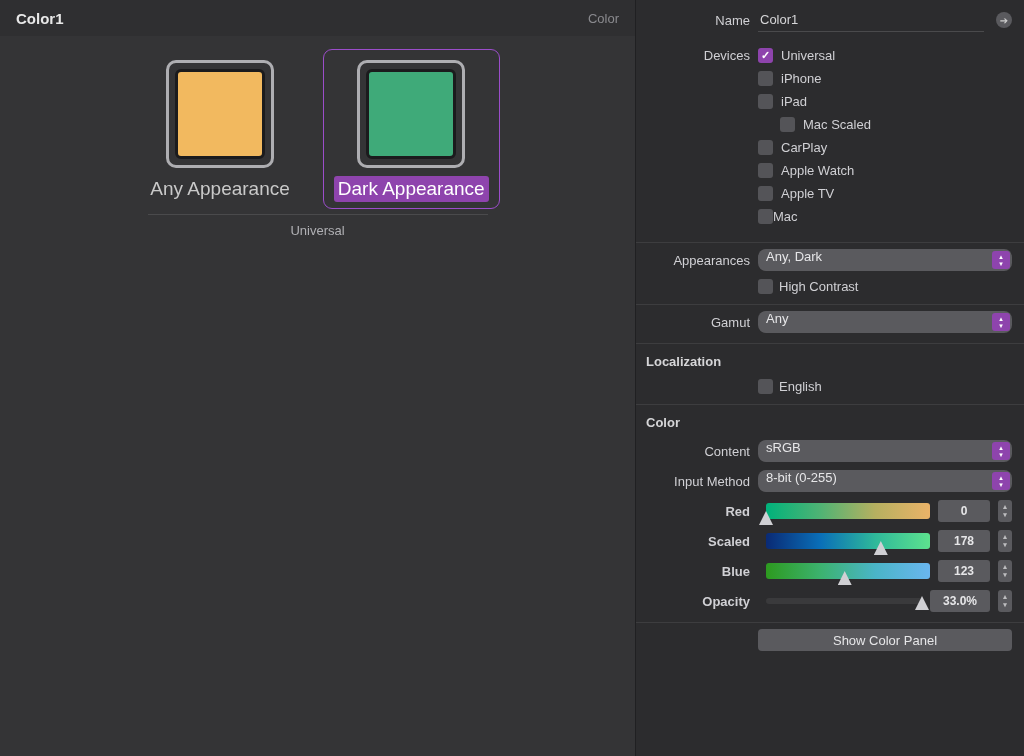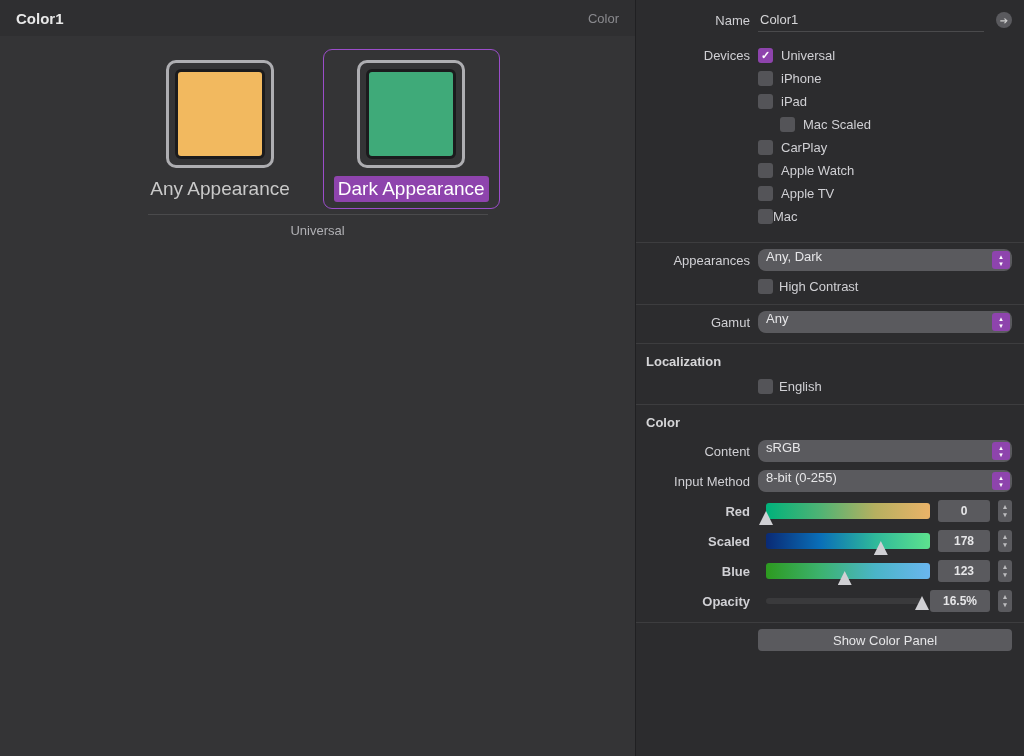--- a/index.html
+++ b/index.html
@@ -408,21 +408,21 @@
     </div>
     <div class="value-box">123</div>
     <div class="mini-stepper"></div>
   </div>
 
   <div class="slider-row">
     <div class="inspector-label">Opacity</div>
     <div class="opacity-track">
       <div class="slider-thumb" style="left:100%"></div>
     </div>
-    <div class="value-box" style="width:60px">16.5%</div>
+    <div class="value-box" style="width:60px">33.0%</div>
     <div class="mini-stepper"></div>
   </div>
 
   <div class="thin-sep"></div>
 
   <div class="inspector-row">
     <div class="inspector-label"></div>
     <div class="inspector-control">
       <div class="wide-button">Show Color Panel</div>
     </div>

